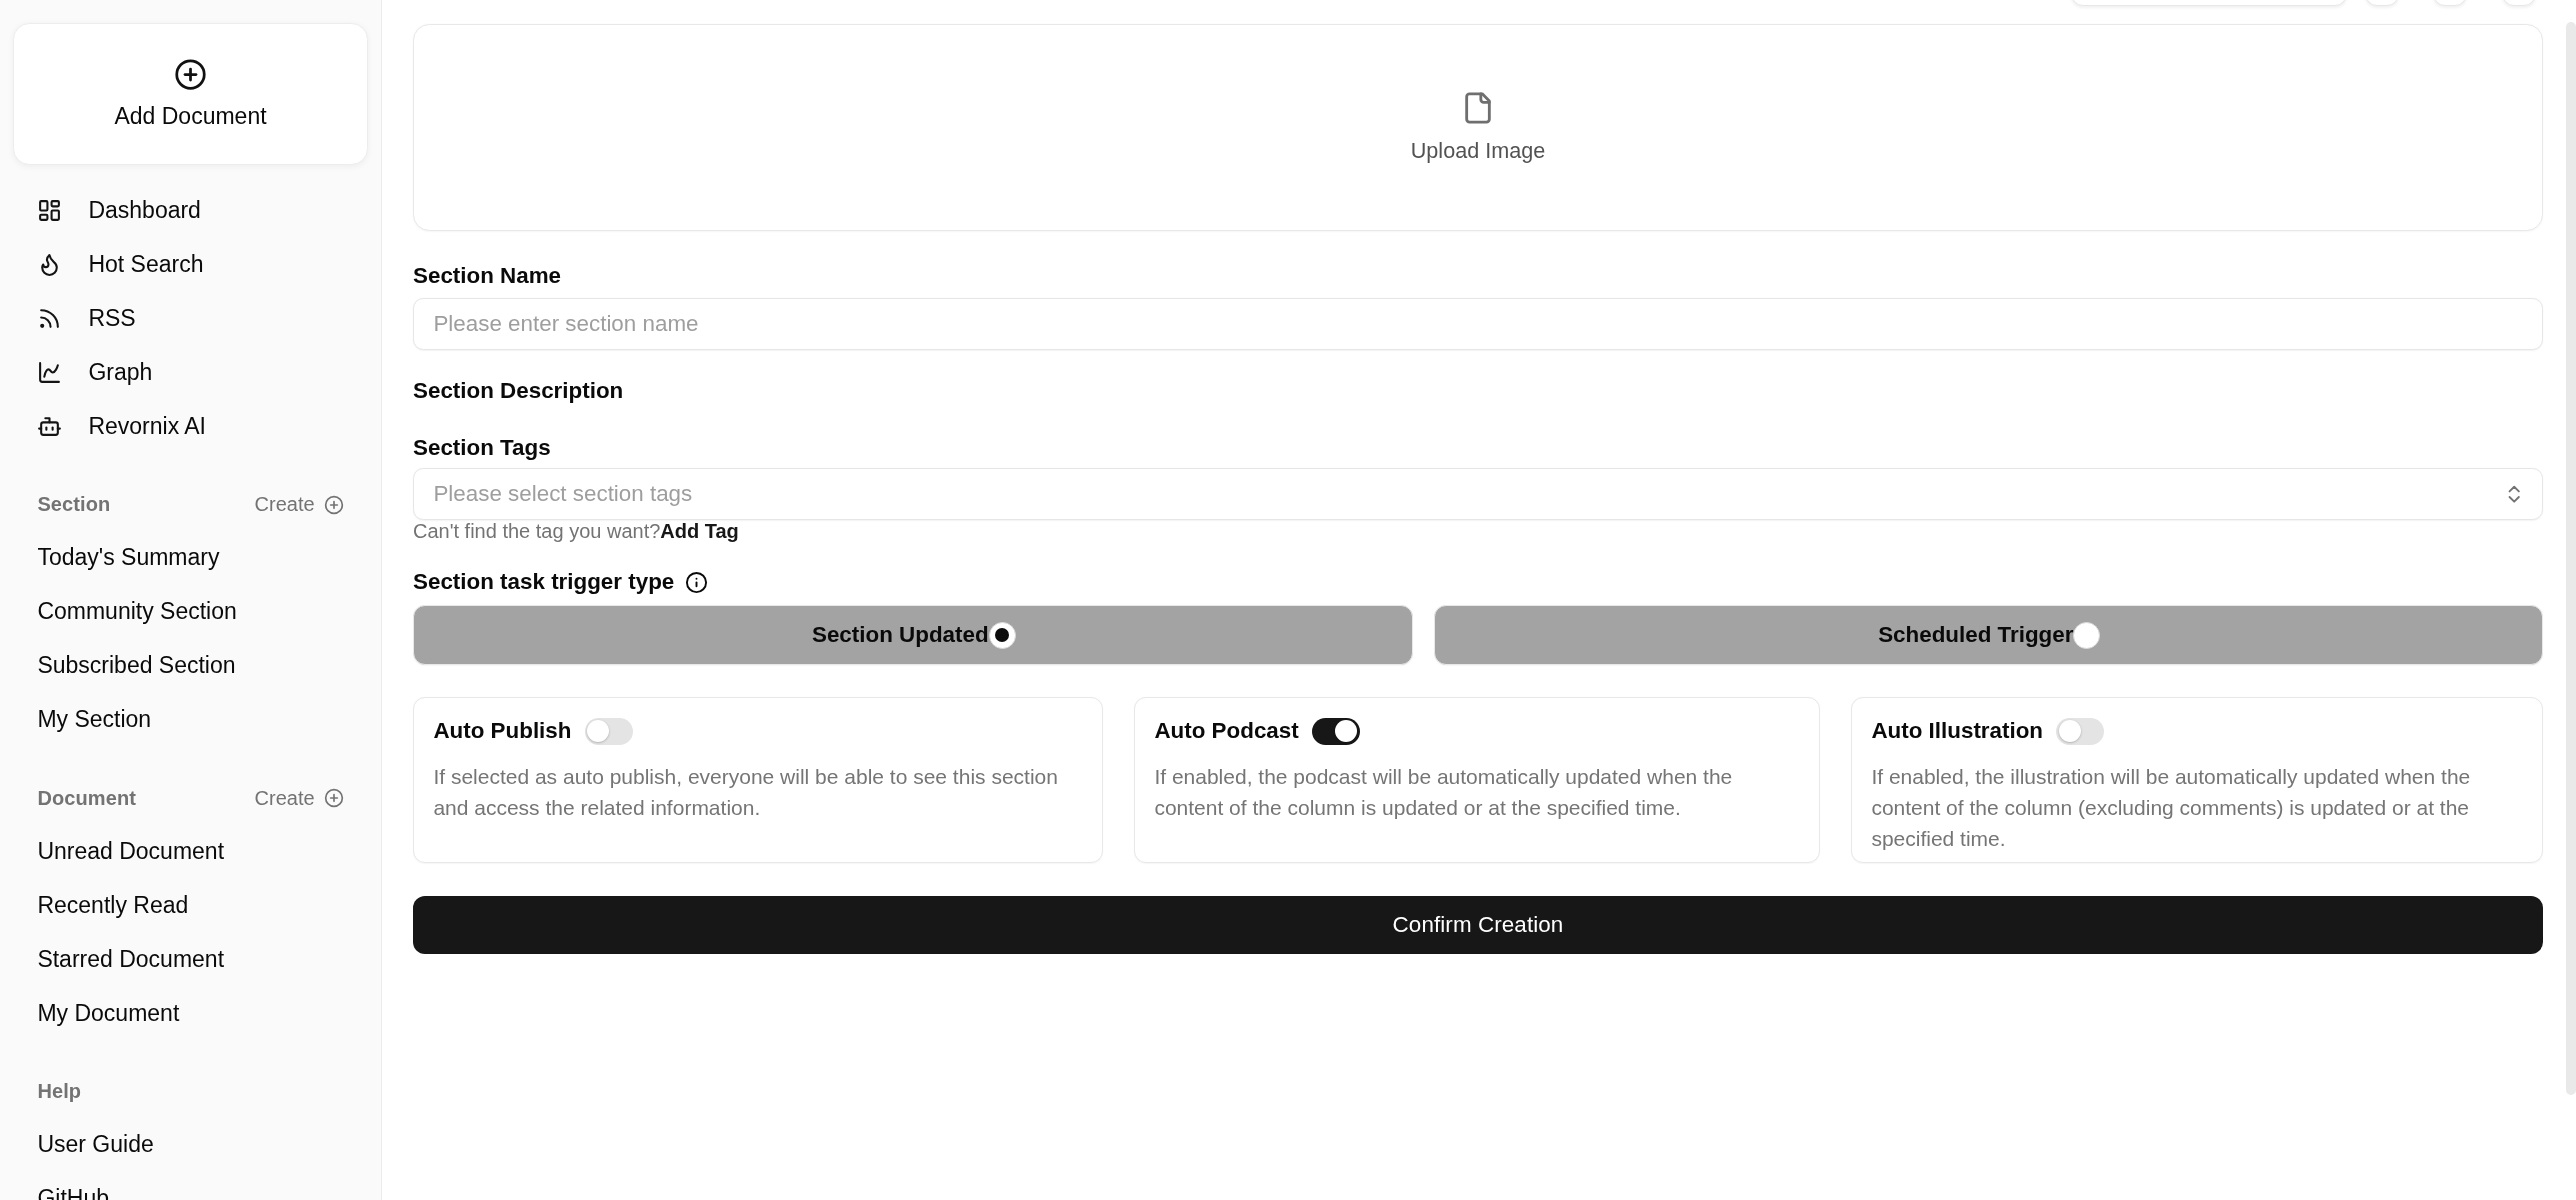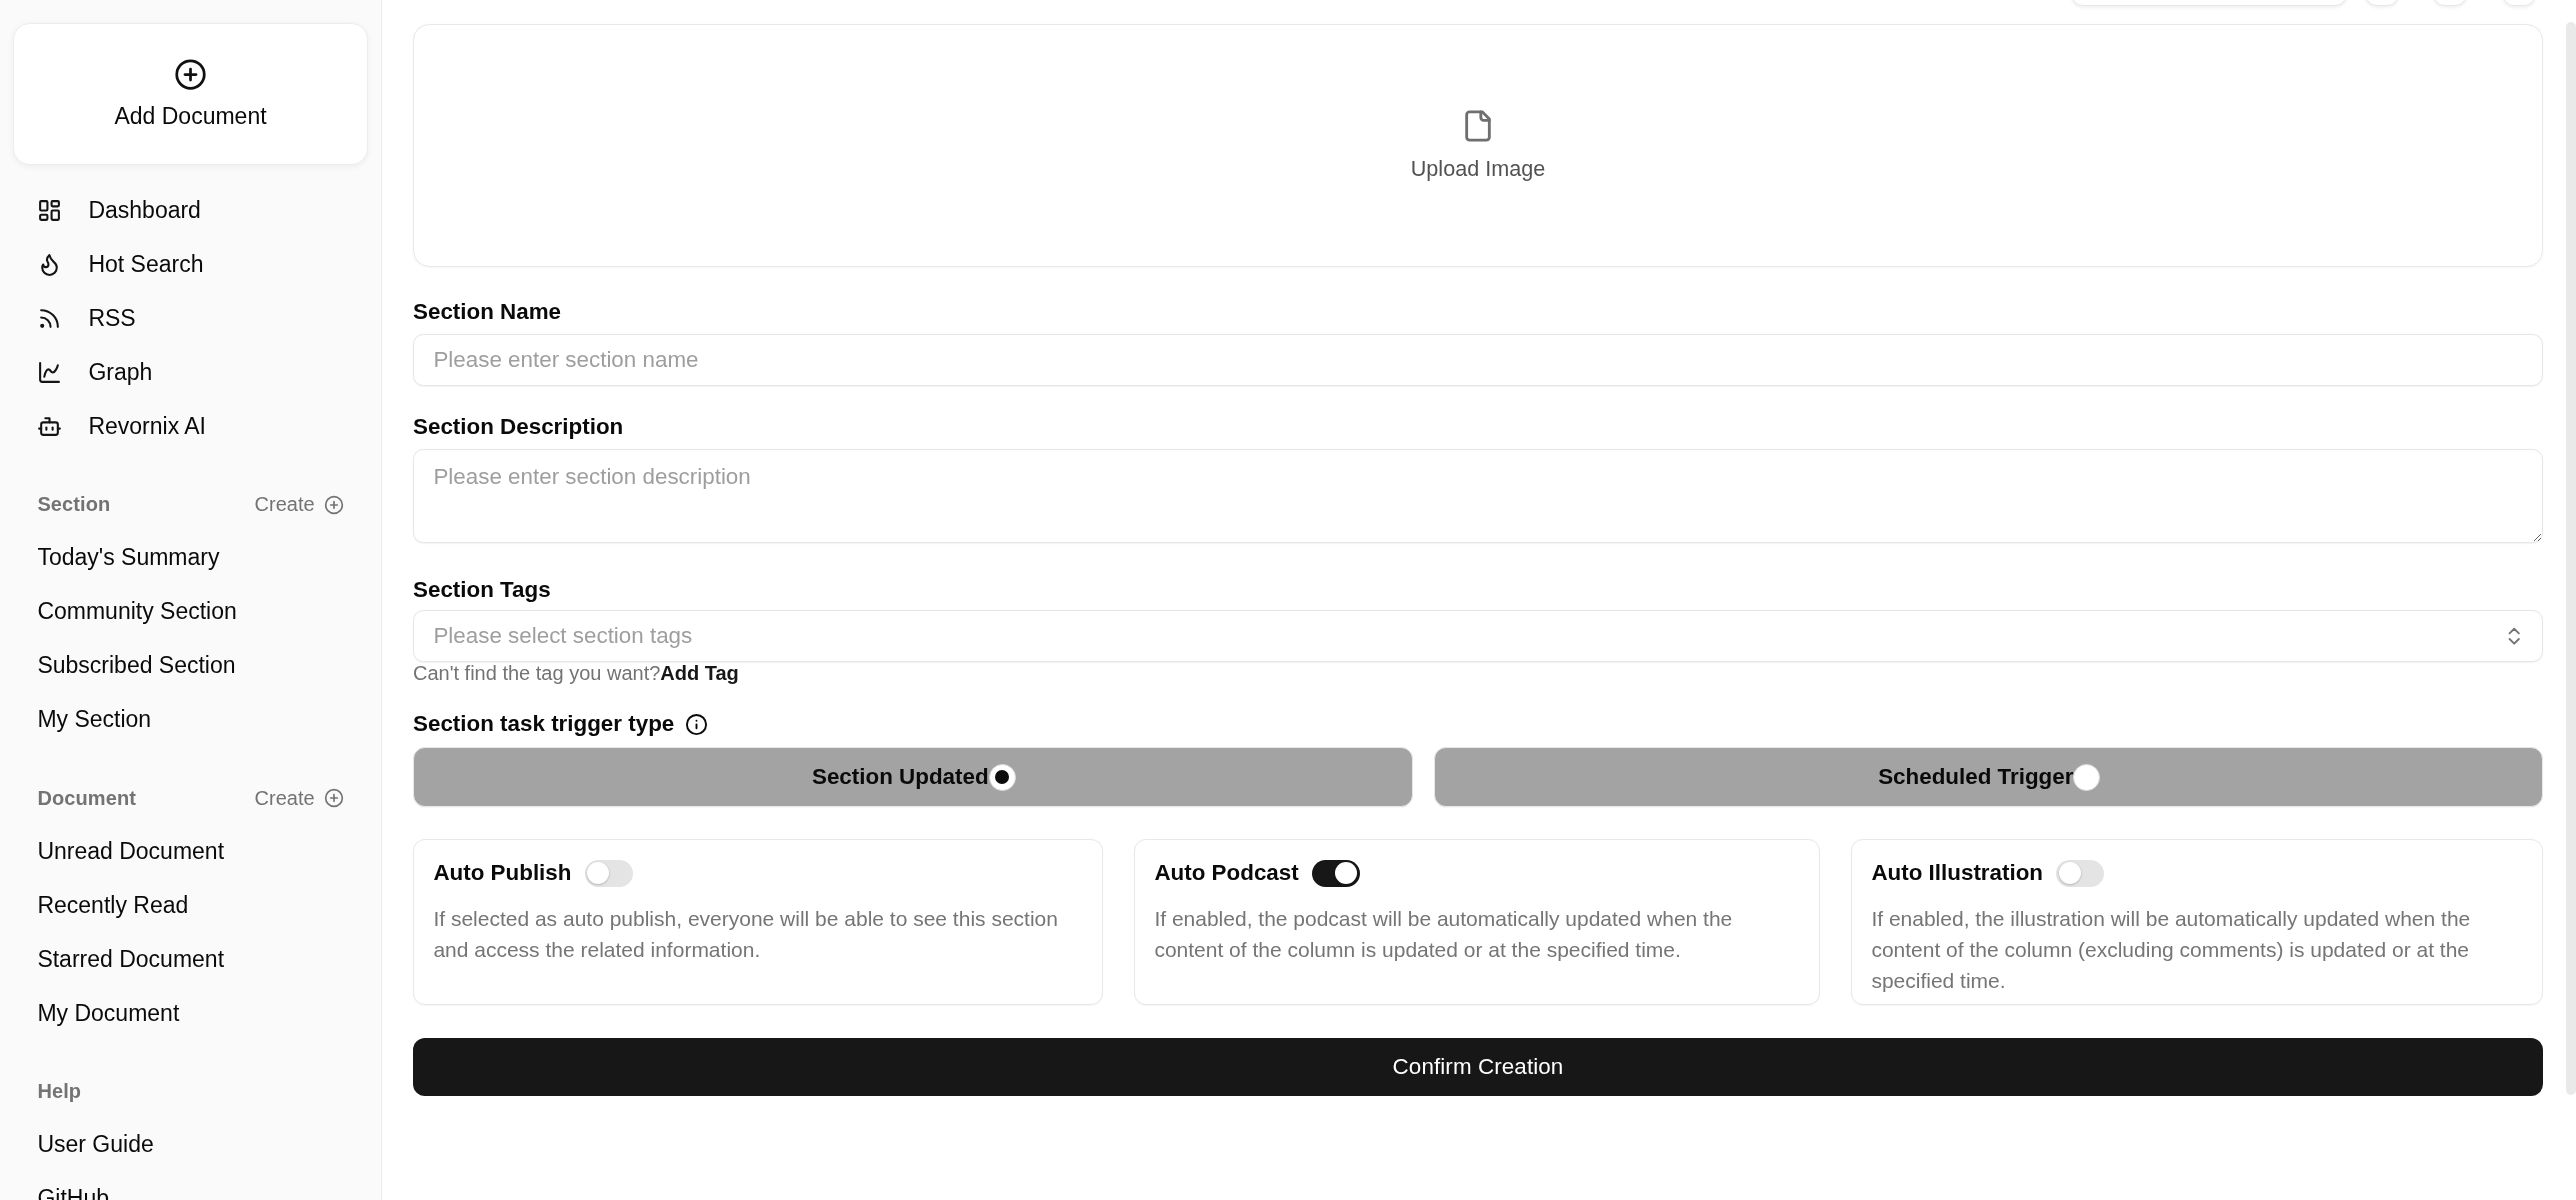--- a/index.html
+++ b/index.html
@@ -64,21 +64,21 @@
   .ghost-btn-2 { left:2051px; width:34px; }
   .ghost-btn-3 { left:2120px; width:34px; }
   .scroll-thumb {
     position:absolute; right:0; top:22.4px; width:9.7px; height:1073px;
     background:#e9e9e9; border-radius:5.2px;
   }
 
   .form { width:2130px; }
 
   .upload-box {
-    margin-top:24px; height:243px;
+    margin-top:24px; height:207px;
     border:1.5px solid #e8e8e8; border-radius:16.4px; background:#fff;
     box-shadow:0 0.7px 2.2px rgba(0,0,0,.04);
     display:flex; flex-direction:column; align-items:center; justify-content:center;
     gap:13.4px; cursor:pointer;
   }
   .upload-box .ic { color:#6f6f6f; }
   .upload-label { font-size:21.6px; color:#525252; }
 
   .field-label { font-size:22.4px; font-weight:600; color:#0a0a0a; }
   .lbl-name { margin-top:32px; }
@@ -312,21 +312,20 @@
             <path d="M14 2v4a2 2 0 0 0 2 2h4"></path>
           </svg>
       </span>
       <div class="upload-label">Upload Image</div>
     </div>
 
     <div class="field-label lbl-name">Section Name</div>
     <input class="text-input" type="text" placeholder="Please enter section name" style="">
 
     <div class="field-label lbl-desc">Section Description</div>
-    <textarea class="text-area" placeholder="Please enter section description" style=""></textarea>
 
     <div class="field-label lbl-tags">Section Tags</div>
     <div class="select-box">
       <span class="select-placeholder">Please select section tags</span>
       <span class="ic">
         <svg width="22.4" height="22.4" viewBox="0 0 24 24" fill="none" stroke="currentColor" stroke-width="2" stroke-linecap="round" stroke-linejoin="round">
             <path d="m7 15 5 5 5-5"></path>
             <path d="m7 9 5-5 5 5"></path>
           </svg>
       </span>

